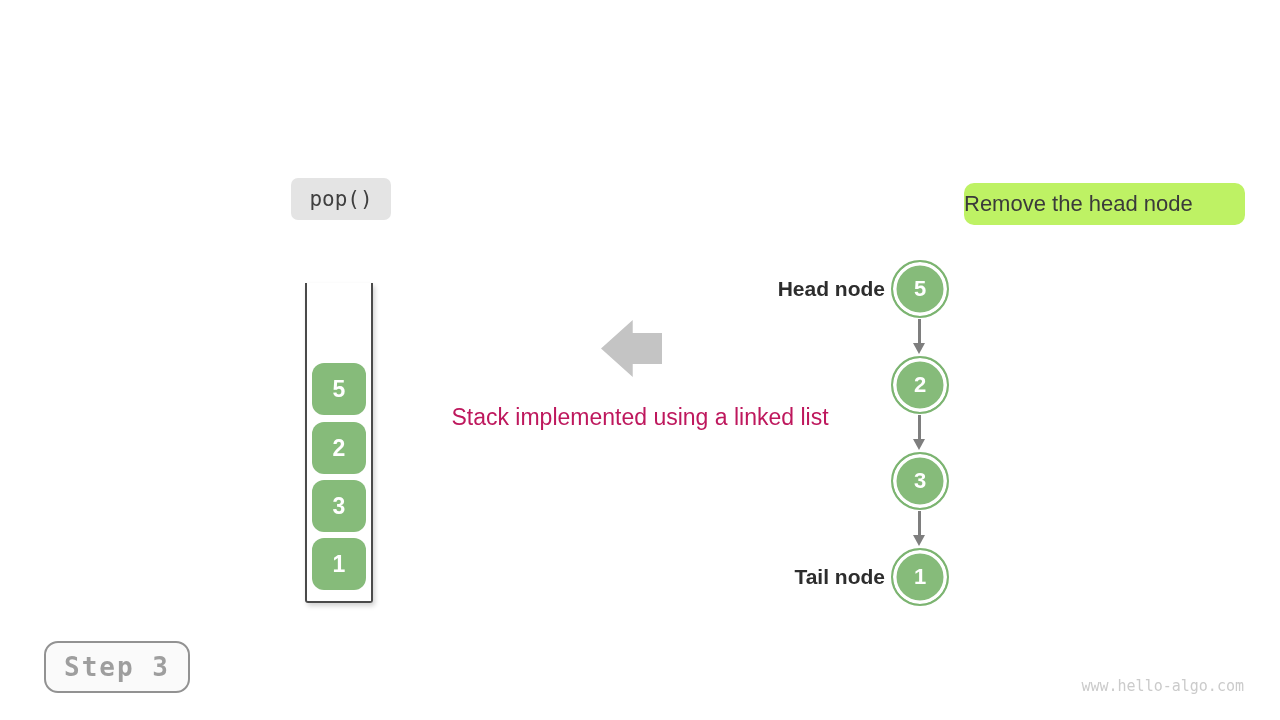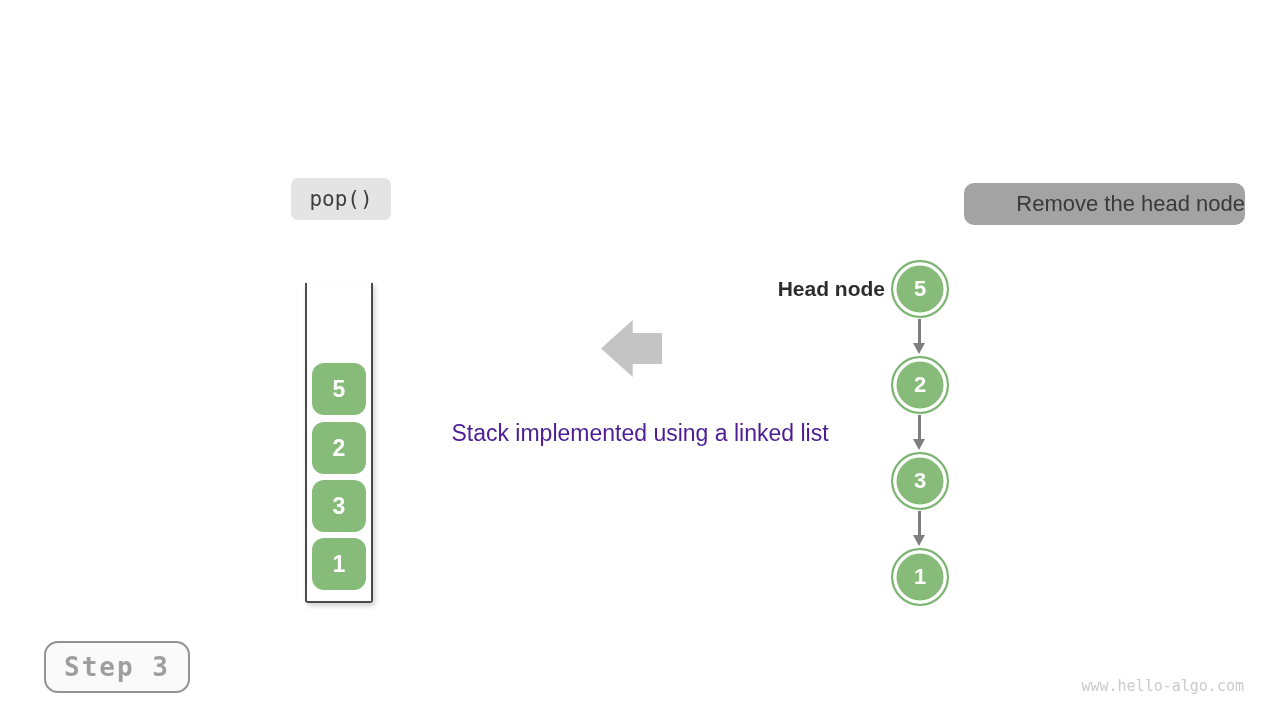--- a/index.html
+++ b/index.html
@@ -22,23 +22,23 @@
     border-radius: 7px;
     display: flex; align-items: center; justify-content: center;
     font-family: "DejaVu Sans Mono", monospace;
     font-size: 21px;
     color: #3F3F3F;
   }
   .action-label {
     position: absolute;
     left: 964px; top: 183px;
     width: 281px; height: 42px;
-    background: #a3a3a3;
+    background: #bef264;
     border-radius: 10px;
-    display: flex; align-items: center; justify-content: flex-end;
+    display: flex; align-items: center; justify-content: flex-start;
     font-size: 22px;
     color: #3A3A3A;
   }
 
   
   .stack-container {
     position: absolute;
     left: 305px; top: 283px;
     width: 68px; height: 320px;
     border-left: 2px solid #4A4A4A;
@@ -68,25 +68,25 @@
     position: absolute;
     left: 601px; top: 320px;
     width: 61px; height: 57px;
     background: #C4C4C4;
     clip-path: polygon(0% 50%, 52% 0%, 52% 23%, 100% 23%, 100% 77%, 52% 77%, 52% 100%);
   }
 
   
   .caption {
     position: absolute;
-    left: 340px; top: 420px;
+    left: 340px; top: 404px;
     width: 600px;
     text-align: center;
     font-size: 23px;
-    color: #4c1d95;
+    color: #be185d;
   }
 
   
   .list-node {
     position: absolute;
     left: 891px;
     width: 58px; height: 58px;
     border-radius: 50%;
     background: #86BB7A;
     border: 2px solid #7CB471;
@@ -182,20 +182,21 @@
   </div>
   <div class="stack-cell c3">
     <span>1</span>
   </div>
 
   <div class="block-arrow"></div>
 
   <div class="caption">Stack implemented using a linked list</div>
 
   <div class="node-side-label head-label">Head node</div>
+  <div class="node-side-label tail-label">Tail node</div>
 
   <div class="list-node n0">
     <span>5</span>
   </div>
   <div class="list-node n1">
     <span>2</span>
   </div>
   <div class="list-node n2">
     <span>3</span>
   </div>

